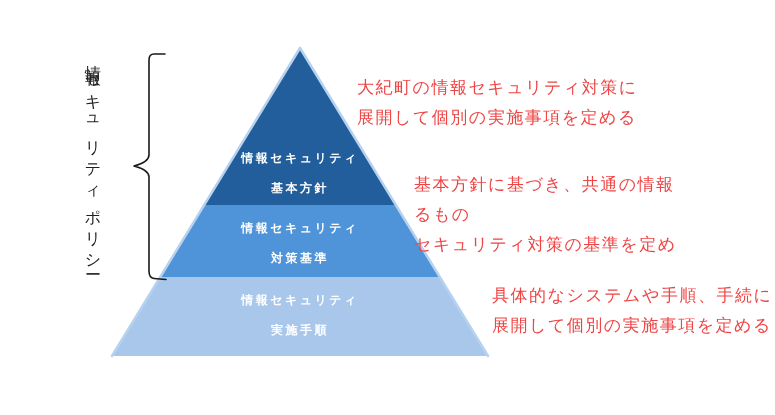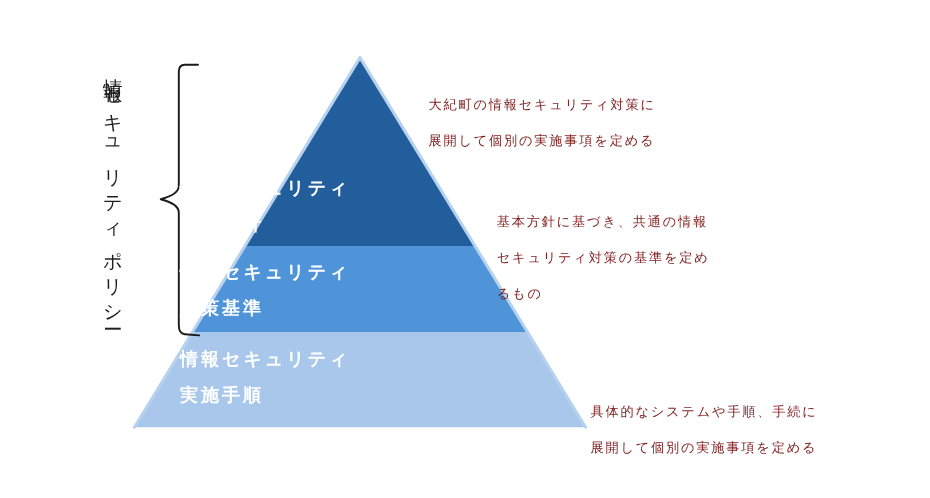--- a/index.html
+++ b/index.html
@@ -34,43 +34,44 @@
     font-size: 16px;
     letter-spacing: 4.5px;
     color: #1f1f1f;
     white-space: nowrap;
   }
   
   .tier-label {
     position: absolute;
     left: 150px;
     width: 300px;
+    text-align: center;
     color: #ffffff;
     font-weight: bold;
-    font-size: 15px;
+    font-size: 12px;
     letter-spacing: 2.5px;
     line-height: 30px;
   }
   .tier-label .line { display: block; }
   .tier1-label { top: 143px; }
   .tier2-label { top: 213px; }
   .tier3-label { top: 285px; }
   
   .desc {
     position: absolute;
-    font-size: 11px;
+    font-size: 17px;
     line-height: 30px;
     letter-spacing: 1.5px;
-    color: #7f1d1d;
+    color: #ef4444;
     white-space: nowrap;
   }
   .desc .line { display: block; }
   .desc1 { left: 357px; top: 73px; }
   .desc2 { left: 414px; top: 170px; }
-  .desc3 { left: 492px; top: 281px; margin-top: 48px; }
+  .desc3 { left: 492px; top: 281px; }
 </style>
 </head>
 <body>
 
 <div class="canvas">
 
   <svg class="draw-layer" width="775" height="415" viewBox="0 0 775 415" xmlns="http://www.w3.org/2000/svg">
 
     <polygon points="300,47 396,205 204,205" fill="#215E9B"></polygon>
     <polygon points="204,205 396,205 440,277 160,277" fill="#4F94D9"></polygon>
@@ -95,21 +96,21 @@
     <span class="line">情報セキュリティ</span>
     <span class="line">実施手順</span>
   </div>
 
   <div class="desc desc1">
     <span class="line">大紀町の情報セキュリティ対策に</span>
     <span class="line">展開して個別の実施事項を定める</span>
   </div>
   <div class="desc desc2">
     <span class="line">基本方針に基づき、共通の情報</span>
+    <span class="line">るもの</span>
     <span class="line">セキュリティ対策の基準を定め</span>
-    <span class="line">るもの</span>
   </div>
   <div class="desc desc3">
     <span class="line">具体的なシステムや手順、手続に</span>
     <span class="line">展開して個別の実施事項を定める</span>
   </div>
 
 </div>
 
 </body></html>

